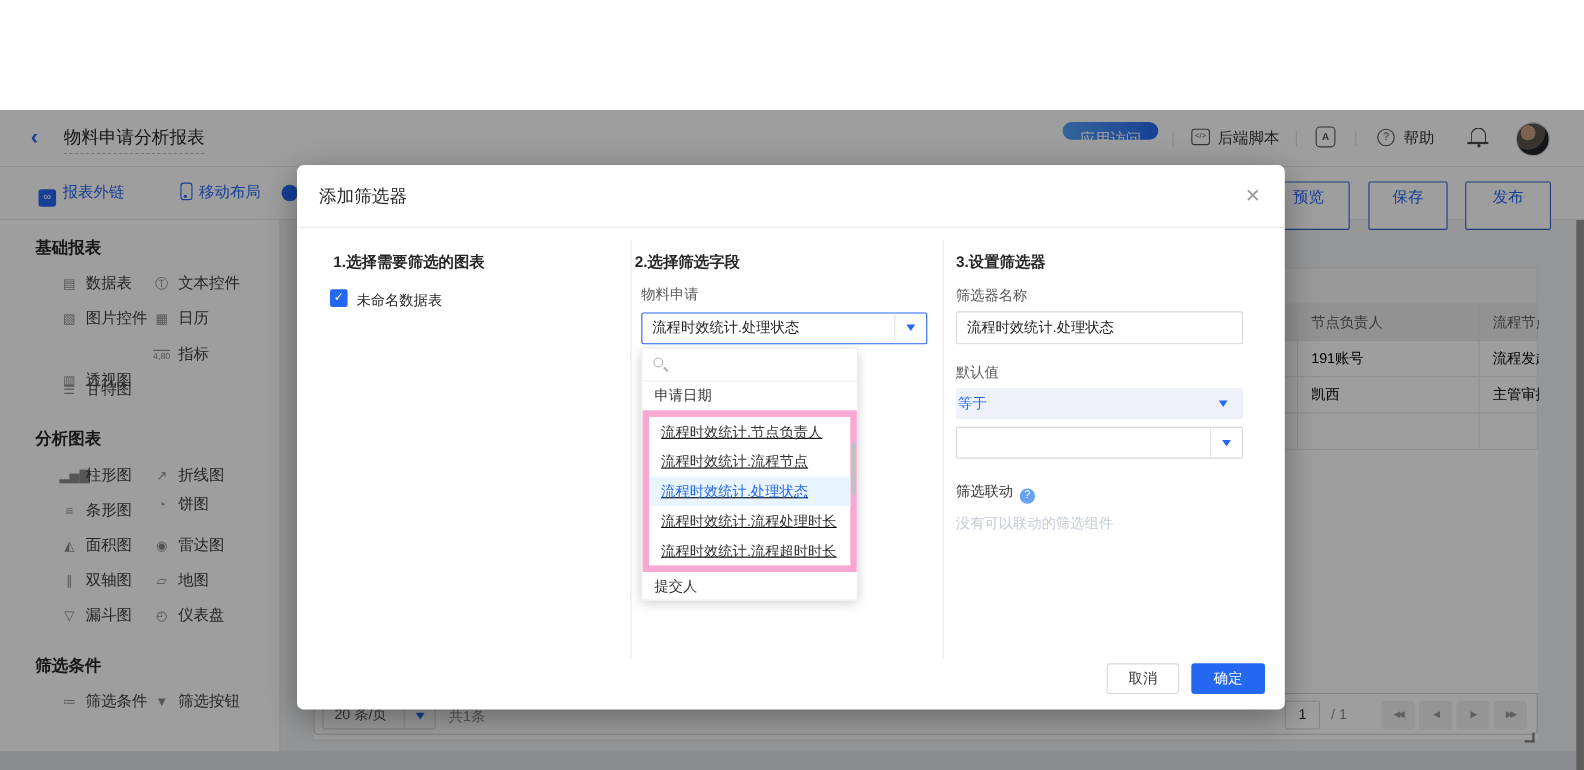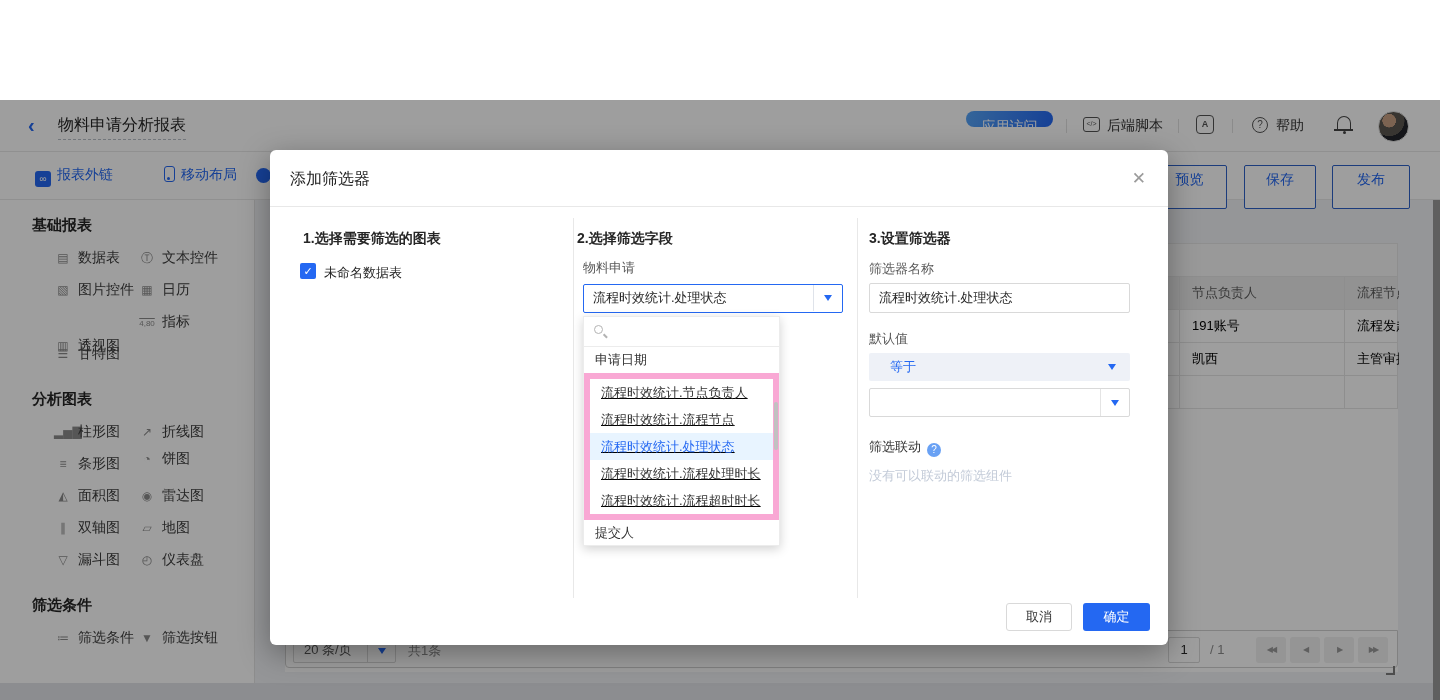--- a/index.html
+++ b/index.html
@@ -84,21 +84,21 @@
   .sglass { position:absolute; left:10px; top:8px; width:9px; height:9px; border:1.6px solid #b3b3b3; border-radius:50%; }
   .sglass::after { content:""; position:absolute; left:8px; top:9px; width:5px; height:1.6px; background:#b3b3b3; transform:rotate(45deg); }
   .dditem { height:26px; line-height:26px; padding-left:11px; font-size:13px; color:#333; white-space:nowrap; }
   .ddgroup { border:6px solid #f9a8d4;text-decoration:underline; }
   .ddgroup .dditem { height:27px; line-height:27px; }
   .dditem.active { background:#e8f4ff; color:#2468f2; }
   .ddthumb { position:absolute; right:1px; top:85px; width:4px; height:48px; background:#c1c1c1; border-radius:2px; }
   .tinput { position:absolute; left:599px; top:133px; width:261px; height:30px; border:1px solid #d9d9d9; border-radius:2px;
             font-size:13px; color:#262626; line-height:28px; padding-left:9px; background:#fff; }
   .opsel { position:absolute; left:599px; top:203px; width:261px; height:28px; background:#eef1f7; border-radius:2px;
-           font-size:13px; color:#2468f2; line-height:28px; padding-left:21px; }
+           font-size:13px; color:#2468f2; line-height:28px; padding-left:2px; }
   .vselect { position:absolute; left:599px; top:238px; width:261px; height:29px; border:1px solid #d9d9d9; border-radius:2px; background:#fff; }
   .vselect .arrsec { position:absolute; right:0; top:0; width:29px; height:27px; border-left:1px solid #e4e4e4; }
   .qhelp { display:inline-block; width:14px; height:14px; background:#69a1f4; border-radius:50%; color:#fff; font-size:10px; text-align:center; line-height:14px; vertical-align:-2px; margin-left:6px; }
   .linkempty { position:absolute; left:599px; top:317px; font-size:13px; color:#c3cbd8; }
   .btn { position:absolute; top:453px; height:28px; border-radius:3px; font-size:13px; text-align:center; line-height:28px; cursor:pointer; }
   .btn-cancel { left:736px; width:66px; background:#fff; border:1px solid #d9d9d9; color:#333; line-height:26px; }
   .btn-ok { left:813px; width:67px; background:#2468f2; color:#fff; }
 </style>
 </head>
 <body>

